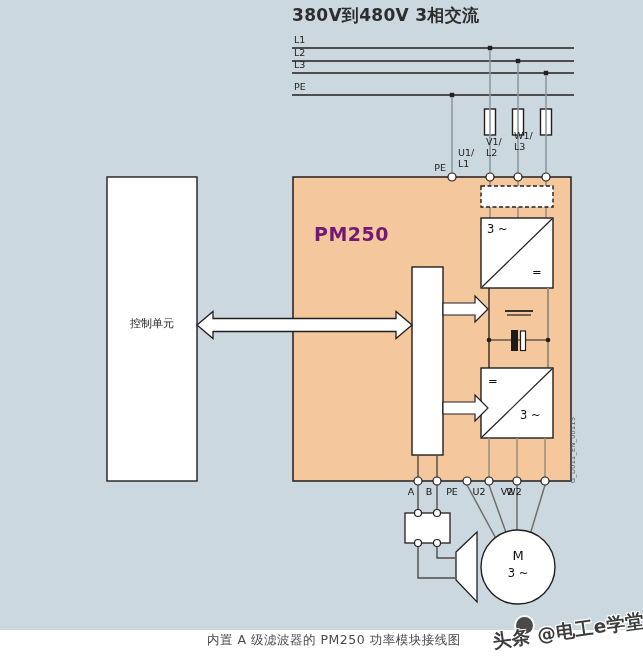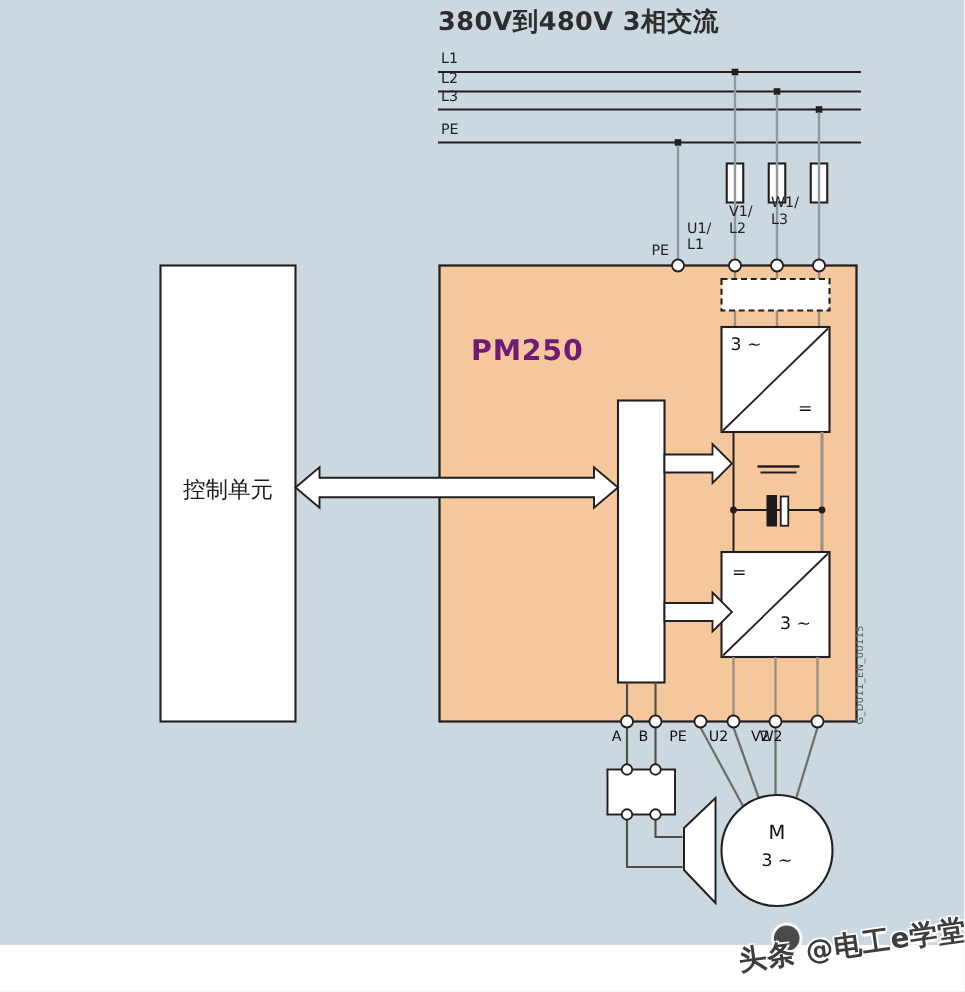--- a/index.html
+++ b/index.html
@@ -12,21 +12,21 @@
   .abs{position:absolute;}
   #bg-blue{left:0;top:0;width:643px;height:630px;background:#ccd8df;}
   svg.layer{left:0;top:0;width:643px;height:661px;}
   .lbl{position:absolute;white-space:nowrap;line-height:1.15;}
   .supply-title{left:292px;top:6px;font-size:17px;font-weight:700;color:#2d2d2d;letter-spacing:.3px;}
   .buslbl{font-size:9.5px;color:#222;}
   .term-top{position:absolute;width:27px;text-align:left;font-size:9.5px;line-height:11px;color:#222;}
   .pe-top{left:420px;top:163px;width:26px;text-align:right;font-size:9.5px;color:#222;}
   .mod-title1{left:314px;top:201px;font-size:19px;font-weight:700;color:#161616;letter-spacing:1px;}
   .mod-title2{left:314px;top:224px;font-size:19px;font-weight:700;color:#701a75;letter-spacing:.5px;}
-  .ctrl-lbl{left:107px;top:318px;width:90px;text-align:center;font-size:15px;color:#1a1a1a;}
+  .ctrl-lbl{left:107px;top:318px;width:90px;text-align:center;font-size:11px;color:#1a1a1a;}
   .pmif-lbl{left:197px;top:319px;width:160px;text-align:center;font-size:11.5px;font-weight:600;color:#111;}
   .cpu-col{left:412px;top:316px;width:31px;text-align:center;font-size:11.5px;line-height:15px;color:#111;}
   .filter-lbl{left:481px;top:188px;width:72px;text-align:center;font-size:8.5px;line-height:9.5px;color:#111;}
   .conv-lbl{font-size:11.5px;color:#111;}
   .bot-lbl{position:absolute;top:486px;width:20px;text-align:center;font-size:9.5px;color:#111;}
   .relay-lbl{left:405px;top:517px;width:45px;text-align:center;font-size:9px;line-height:10.5px;color:#111;}
   .note-lbl{left:337px;top:557px;font-size:11px;line-height:14px;color:#1c1c1c;}
   .motor-m{left:498px;top:549px;width:40px;text-align:center;font-size:13px;color:#111;}
   .motor-ph{left:498px;top:567px;width:40px;text-align:center;font-size:11.5px;color:#111;}
   .vcode{left:570px;top:417px;height:66px;writing-mode:vertical-rl;transform:rotate(180deg);
@@ -211,16 +211,17 @@
   <div class="note-lbl">
     <div>经过抱闸继</div>
     <div>电器的直流24V</div>
   </div>
 
   <div class="lbl motor-m">M</div>
   <div class="lbl motor-ph">3 ~</div>
 
   <div class="lbl vcode">G_D011_EN_00115</div>
 
+  <div class="lbl caption">内置 A 级滤波器的 PM250 功率模块接线图</div>
 
   <div class="abs avatar"></div>
   <div class="lbl watermark">头条 @电工e学堂</div>
 </div>
 
 </body></html>

